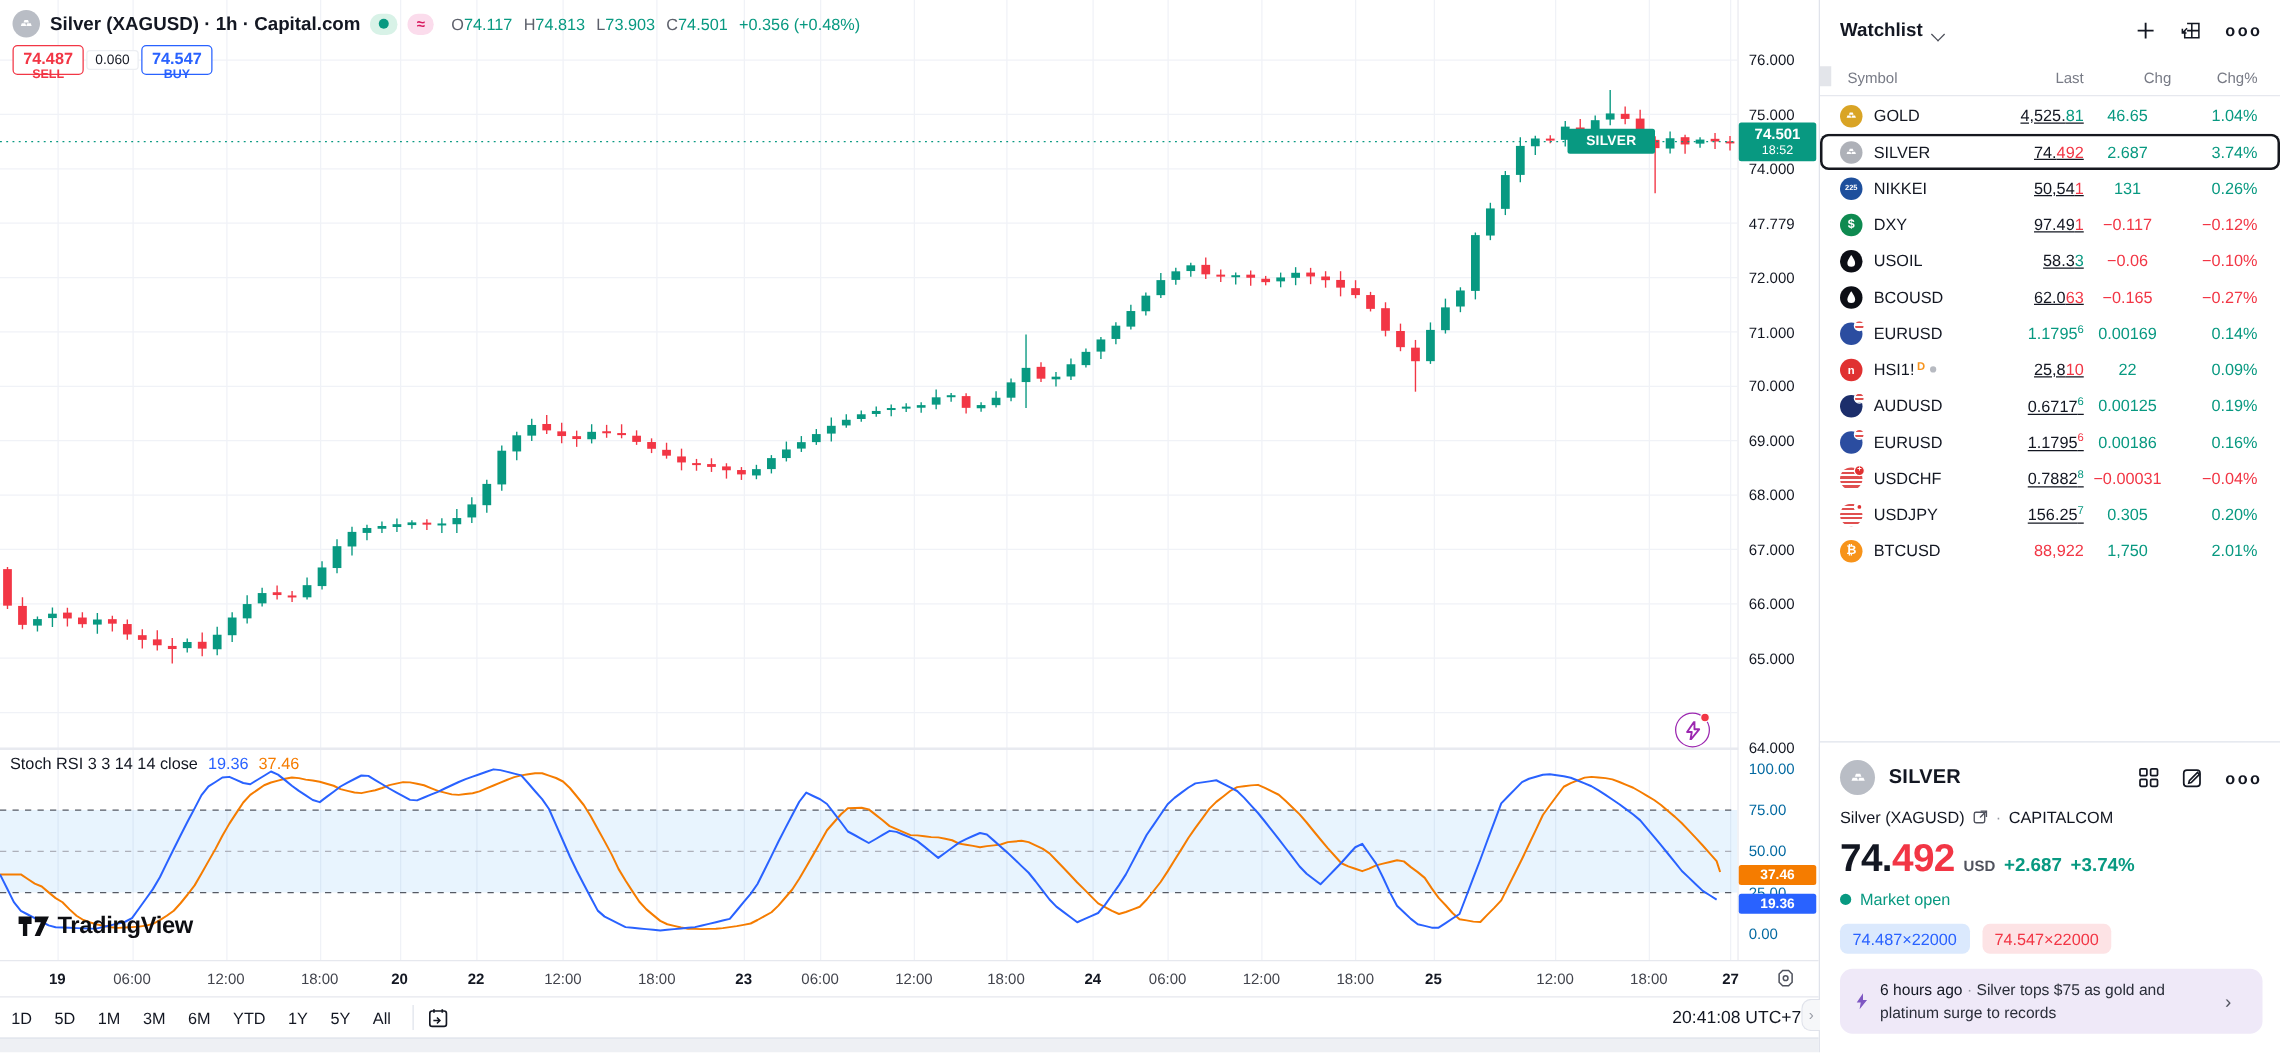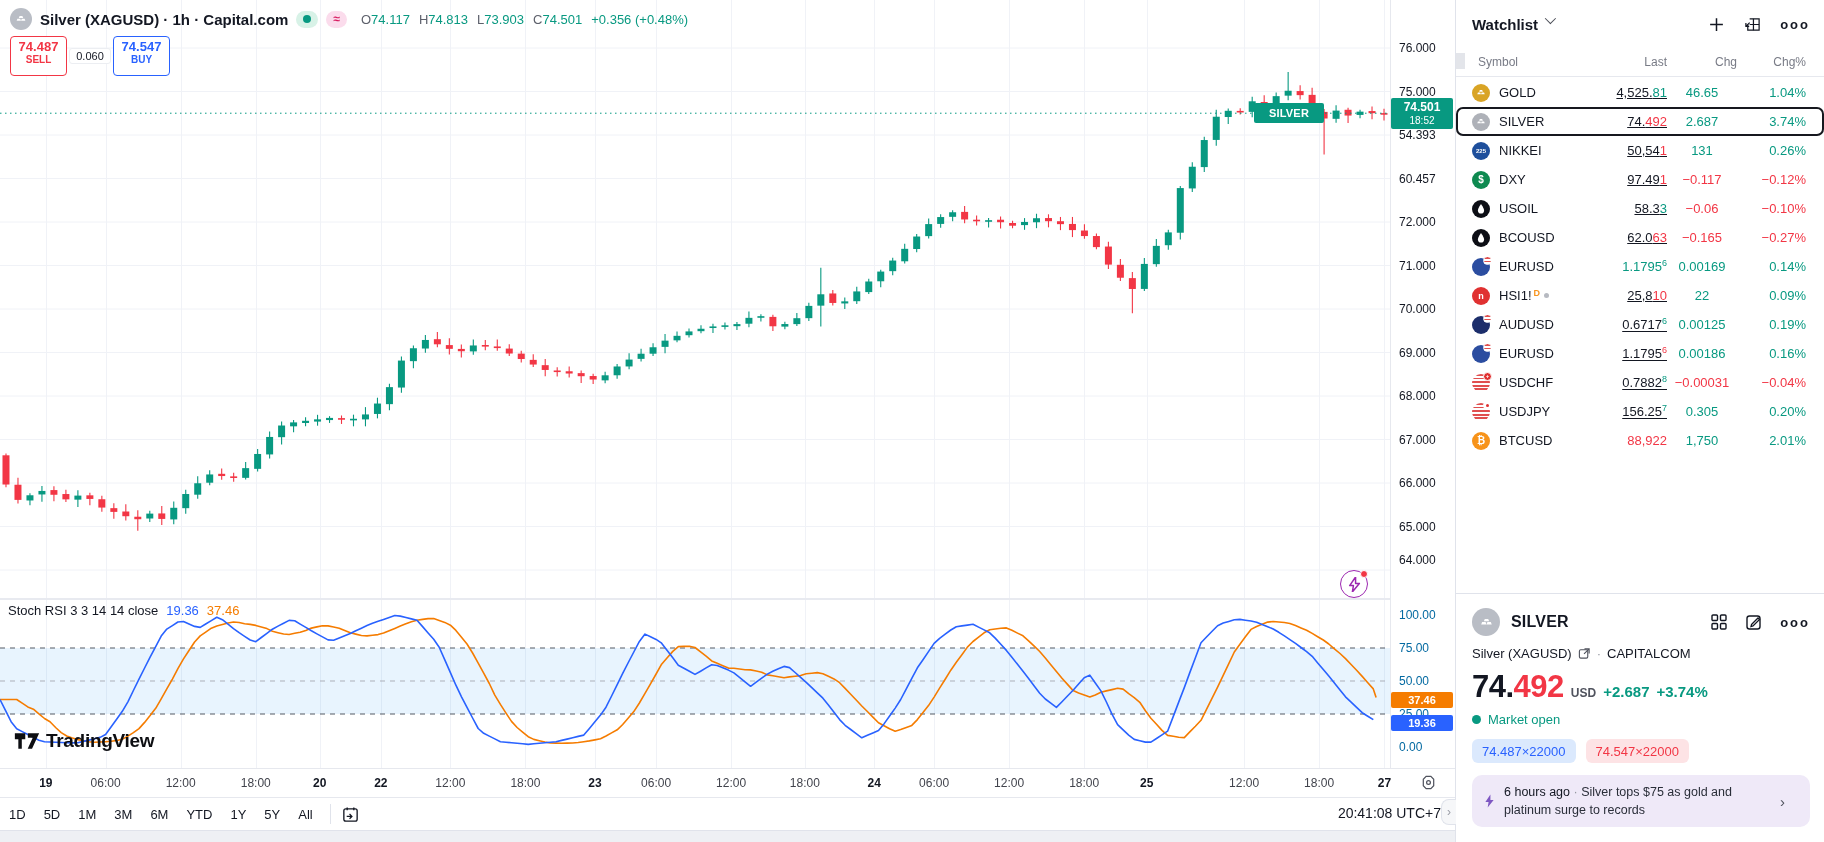--- a/index.html
+++ b/index.html
@@ -33,21 +33,21 @@
   .sym-header { position:absolute; left:10px; top:8px; display:flex; align-items:center; gap:8px; z-index:5; }
   .sym-circle { width:22px; height:22px; border-radius:50%; background:#b9bdc5; display:flex; align-items:center; justify-content:center; }
   .sym-title { font-size:15px; font-weight:700; color:#131722; }
   .pill { height:17px; border-radius:9px; padding:0 7px; display:flex; align-items:center; font-size:12px; }
   .pill-dot { background:#d8f2e7; } .pill-dot i { width:8px; height:8px; border-radius:50%; background:#089981; }
   .pill-approx { background:#fbdcec; color:#d81b60; font-weight:700; }
   .ohlc { display:flex; gap:9px; font-size:13px; margin-left:6px; }
   .ohlc .lbl { color:#5d606b; } .ohlc .val { color:#089981; font-weight:500;}
 
   .bidask { position:absolute; left:10px; top:36px; display:flex; align-items:center; z-index:5; }
-  .ba-box { width:57px; height:40px; border-radius:4px; background:#fff; text-align:center; padding-top:2px; }
+  .ba-box { width:57px; height:24px; border-radius:4px; background:#fff; text-align:center; padding-top:2px; }
   .ba-box .p { font-size:13px; font-weight:700; } .ba-box .l { font-size:10px; font-weight:700; }
   .sell-box { border:1.5px solid #f23645; color:#f23645; }
   .buy-box { border:1.5px solid #2962ff; color:#2962ff; }
   .spread { width:42px; text-align:center; font-size:11px; color:#131722; background:#fff; border:1px solid #eceef2; border-radius:3px; margin:0 2px; padding:1px 0;}
 
   
   .ind-label { position:absolute; left:8px; top:603px; font-size:13px; z-index:4; display:flex; gap:8px; }
   .ind-label .k { color:#2962ff; font-weight:500;} .ind-label .d { color:#f57c00; font-weight:500;}
   .tv-logo { position:absolute; left:14px; top:730px; display:flex; align-items:center; gap:6px; z-index:4; }
   .tv-logo .word { font-size:19px; font-weight:700; color:#0d0e12; letter-spacing:-.3px;}
@@ -67,21 +67,21 @@
   .range-btn { font-size:13px; color:#131722; padding:4px 9px; border-radius:4px; cursor:pointer; }
   .tb-sep { width:1px; height:20px; background:#e0e3eb; margin:0 8px; }
   .goto-date { margin-left:2px; display:flex; align-items:center; }
   .clock { position:absolute; right:14px; top:7px; font-size:14px; color:#131722; }
   .bottom-strip { position:absolute; left:0; top:830px; width:1455px; height:12px; background:#eef0f4; border-top:1px solid #e0e3eb;}
   .collapse-handle { position:absolute; left:1441px; top:799px; width:15px; height:26px; background:#f6f7f9; border:1px solid #e0e3eb; border-right:none; border-radius:8px 0 0 8px; color:#9a9da6; font-size:12px; display:flex; align-items:center; justify-content:center; z-index:6;}
 
   
   .right-panel { position:absolute; left:1455px; top:0; width:369px; height:842px; background:#fff; border-left:1px solid #e0e3eb; }
   .wl-header { position:absolute; left:0; top:0; width:100%; height:48px; display:flex; align-items:center; padding:0 14px 0 16px; }
-  .wl-title { font-size:15px; font-weight:700; display:flex; align-items:flex-start; gap:7px; }
+  .wl-title { font-size:15px; font-weight:700; display:flex; align-items:flex-end; gap:7px; }
   .chev { width:8px; height:8px; border-right:1.5px solid #4a4d57; border-bottom:1.5px solid #4a4d57; transform:rotate(45deg) translateY(-2px); }
   .wl-icons { margin-left:auto; display:flex; align-items:center; gap:18px; color:#131722;}
   .icon-btn { cursor:pointer; display:flex; align-items:center; }
   .dots { letter-spacing:2px; font-size:13px; font-weight:700; color:#131722;}
 
   .wl-cols { position:absolute; left:0; top:50px; width:100%; height:26px; font-size:12px; color:#787b86; }
   .wl-cols .c-sym { position:absolute; left:22px; top:5px;}
   .wl-cols .c-last { position:absolute; right:157px; top:5px;}
   .wl-cols .c-chg { position:absolute; right:87px; top:5px;}
   .wl-cols .c-chgp { position:absolute; right:18px; top:5px;}
@@ -470,31 +470,31 @@
       <div class="spread">0.060</div>
       <div class="ba-box buy-box">
         <div class="p">74.547</div>
         <div class="l">BUY</div>
       </div>
     </div>
 
     <div class="price-scale" id="price-scale">
         <div class="pscale-label" style="top: 41px;">76.000</div>
         <div class="pscale-label" style="top: 84.5px;">75.000</div>
-        <div class="pscale-label" style="top: 128px;">54.393</div>
-        <div class="pscale-label" style="top: 171.5px;">60.457</div>
+        <div class="pscale-label" style="top: 128px;">74.000</div>
+        <div class="pscale-label" style="top: 171.5px;">47.779</div>
         <div class="pscale-label" style="top: 215px;">72.000</div>
         <div class="pscale-label" style="top: 258.5px;">71.000</div>
         <div class="pscale-label" style="top: 302px;">70.000</div>
         <div class="pscale-label" style="top: 345.5px;">69.000</div>
         <div class="pscale-label" style="top: 389px;">68.000</div>
         <div class="pscale-label" style="top: 432.5px;">67.000</div>
         <div class="pscale-label" style="top: 476px;">66.000</div>
         <div class="pscale-label" style="top: 519.5px;">65.000</div>
-        <div class="pscale-label" style="top: 553px; text-align: center;">64.000</div>
+        <div class="pscale-label" style="top: 591px; text-align: center;">64.000</div>
         <div class="ind-scale-label" style="top: 608px;">100.00</div>
         <div class="ind-scale-label" style="top: 641px;">75.00</div>
         <div class="ind-scale-label" style="top: 674px;">50.00</div>
         <div class="ind-scale-label" style="top: 707px;">25.00</div>
         <div class="ind-scale-label" style="top: 740px;">0.00</div>
       </div>
 
     <div class="tag sym-tag">SILVER</div>
     <div class="tag price-tag">
       <div class="p">74.501</div>

